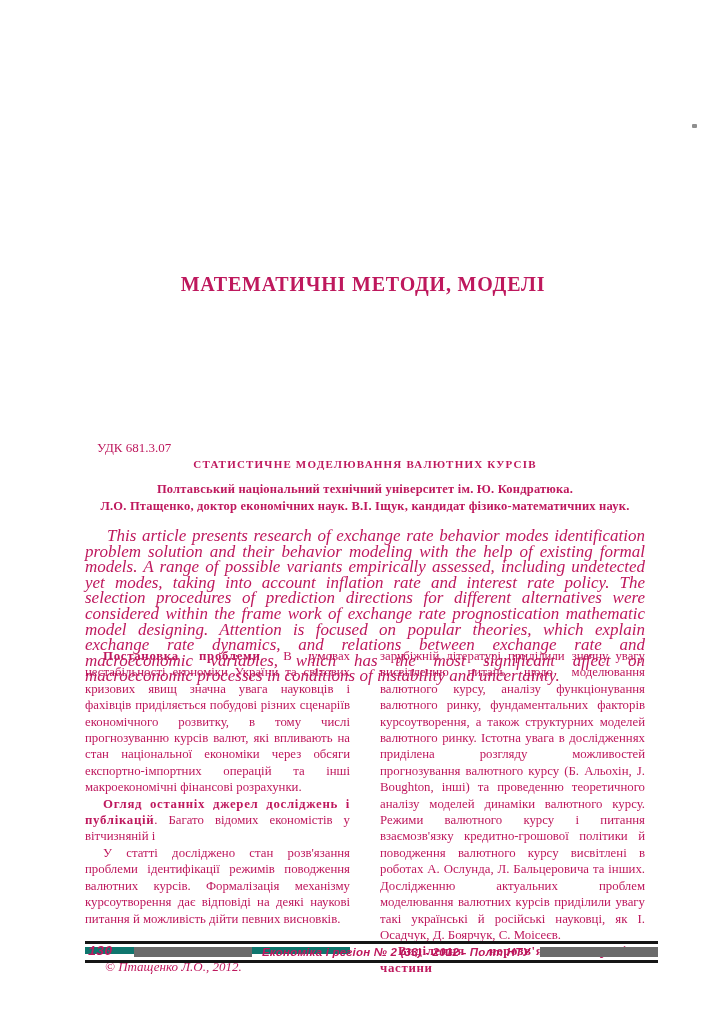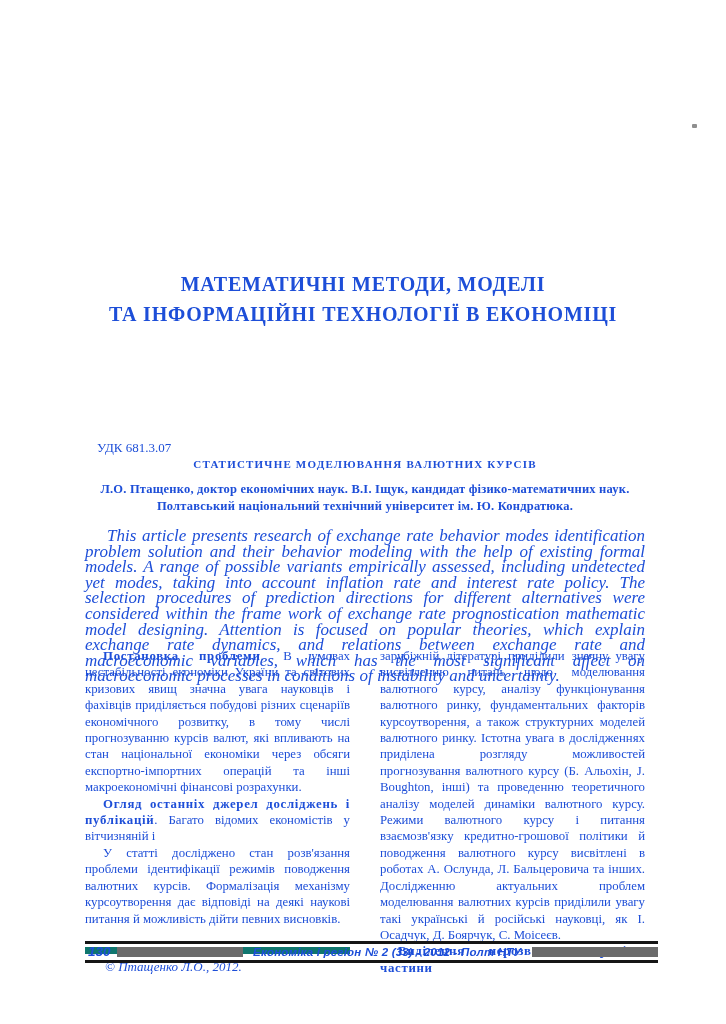--- a/index.html
+++ b/index.html
@@ -3,21 +3,21 @@
 <meta charset="utf-8">
 <style>
   html, body { margin: 0; padding: 0; }
   body { background: #ffffff; }
   .sheet {
     position: relative;
     width: 726px;
     height: 1024px;
     background: #ffffff;
     font-family: "Liberation Serif", serif;
-    color: #1d4ed8;
+    color: #be185d;
     overflow: hidden;
   }
   .speck {
     position: absolute;
     top: 124px;
     left: 692px;
     width: 5px;
     height: 4px;
     background: #8f8f8f;
     border-radius: 1px;
@@ -105,22 +105,23 @@
     border-top: 3px solid #151515;
     border-bottom: 3px solid #151515;
     display: flex;
     align-items: center;
     font-family: "Liberation Sans", sans-serif;
     font-weight: bold;
     font-style: italic;
   }
   .page-num {
     font-size: 13.5px;
-    padding: 0 6px 1px 3px;
+    padding: 0 22px 1px 3px;
     flex: 0 0 auto;
+    font-family: Liberation Mono, monospace;
   }
   .bar {
     height: 10px;
     background: #6b6b6b;
     flex: 1 1 auto;
   }
   .journal {
     font-size: 11.5px;
     white-space: nowrap;
     padding: 0 10px 1px 10px;
@@ -131,30 +132,29 @@
 </style>
 </head>
 <body>
 
 <div class="sheet">
 
   <div class="speck"></div>
 
   <div class="section-heading">
     <div>МАТЕМАТИЧНІ МЕТОДИ, МОДЕЛІ</div>
-    <div>ТА ІНФОРМАЦІЙНІ ТЕХНОЛОГІЇ В ЕКОНОМІЦІ</div>
   </div>
 
   <div class="udc">УДК 681.3.07</div>
 
   <div class="article-title">СТАТИСТИЧНЕ МОДЕЛЮВАННЯ ВАЛЮТНИХ КУРСІВ</div>
 
   <div class="authors">
+    <div>Полтавський національний технічний університет ім. Ю. Кондратюка.</div>
     <div>Л.О. Птащенко, доктор економічних наук. В.І. Іщук, кандидат  фізико-математичних наук.</div>
-    <div>Полтавський національний технічний університет ім. Ю. Кондратюка.</div>
   </div>
 
   <div class="abstract">This article presents research of exchange rate behavior modes identification problem solution and their behavior modeling with the help of existing formal models. A range of possible variants empirically assessed, including undetected yet modes, taking into account inflation rate and interest rate policy. The selection procedures of prediction directions for different alternatives were considered within the frame work of exchange rate prognostication mathematic model designing. Attention is focused on popular theories, which explain exchange rate dynamics, and relations between exchange rate and macroeconomic variables, which has the most significant affect on macroeconomic processes in conditions of instability and uncertainty.</div>
 
   <div class="columns">
     <div class="col">
       <p><span class="lead">Постановка проблеми</span><span>. В умовах нестабільності економіки України та світових кризових явищ значна увага науковців і фахівців приділяється побудові різних сценаріїв економічного розвитку, в тому числі прогнозуванню курсів валют, які впливають на стан національної економіки через обсяги експортно-імпортних операцій та інші макроекономічні фінансові розрахунки.</span></p>
       <p><span class="lead">Огляд останніх джерел досліджень і публікацій</span><span>. Багато відомих економістів у вітчизняній і</span></p>
       <p><span>У статті досліджено стан розв'язання проблеми ідентифікації режимів поводження валютних курсів. Формалізація механізму курсоутворення дає відповіді на деякі наукові питання й можливість дійти певних висновків.</span></p>
       <div class="footnote-block">

